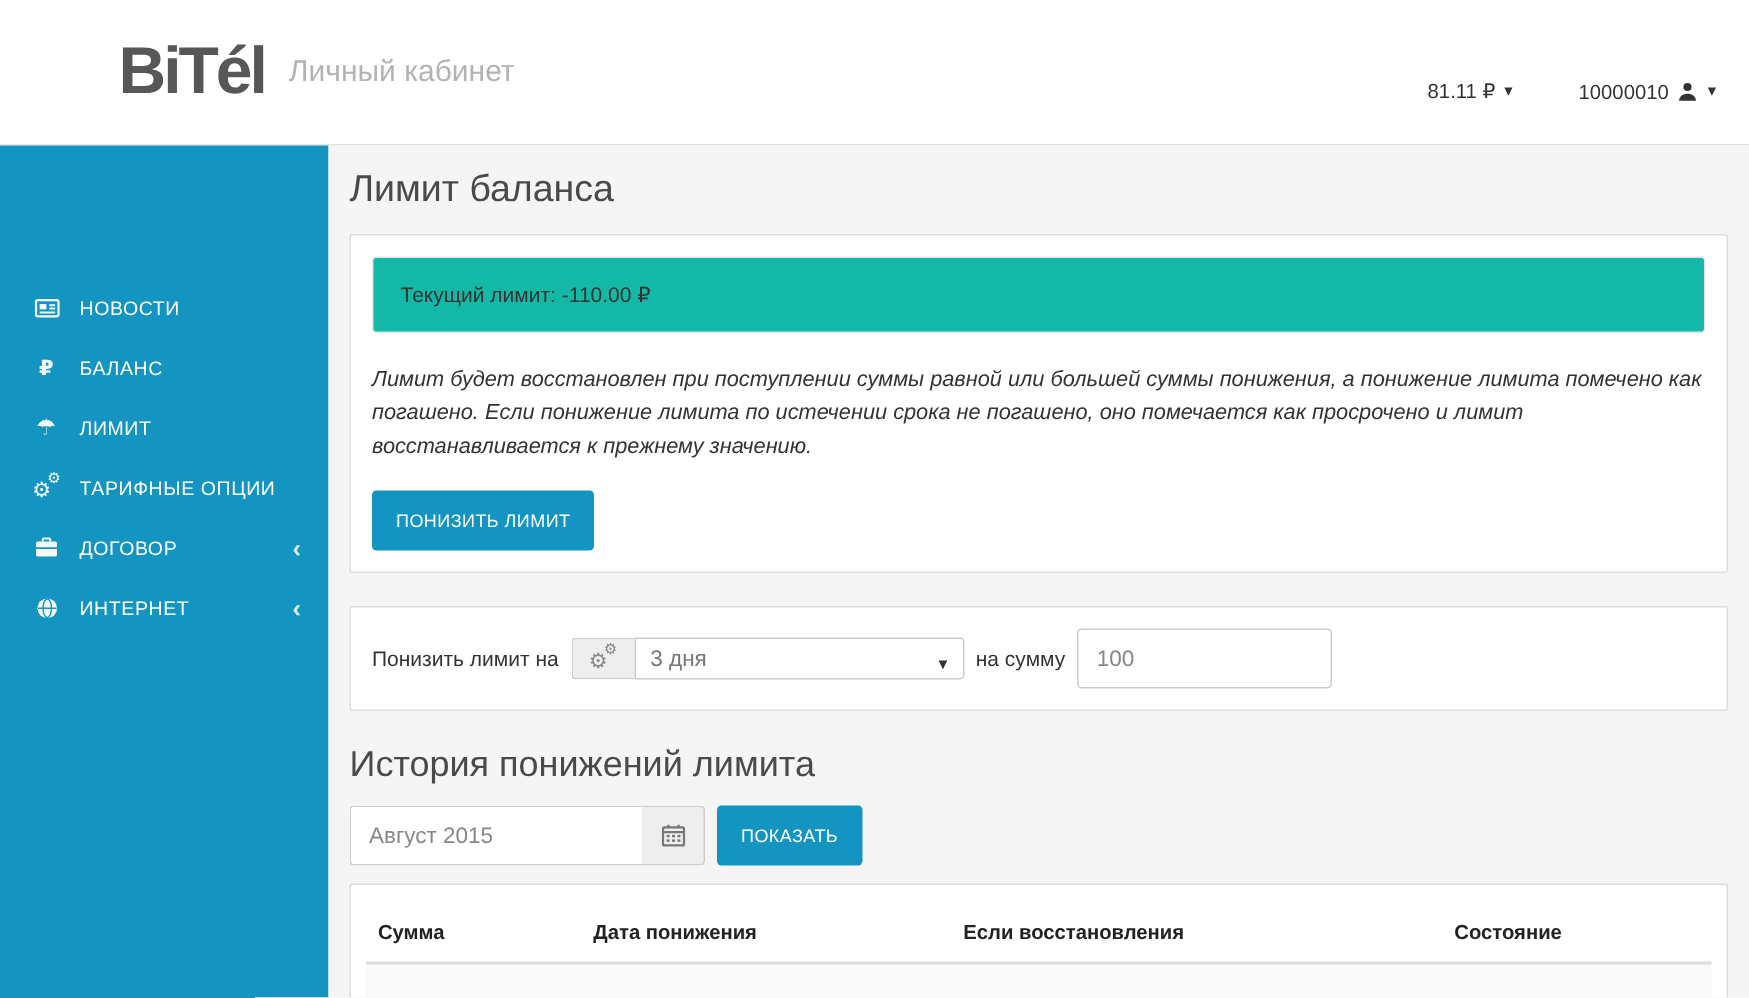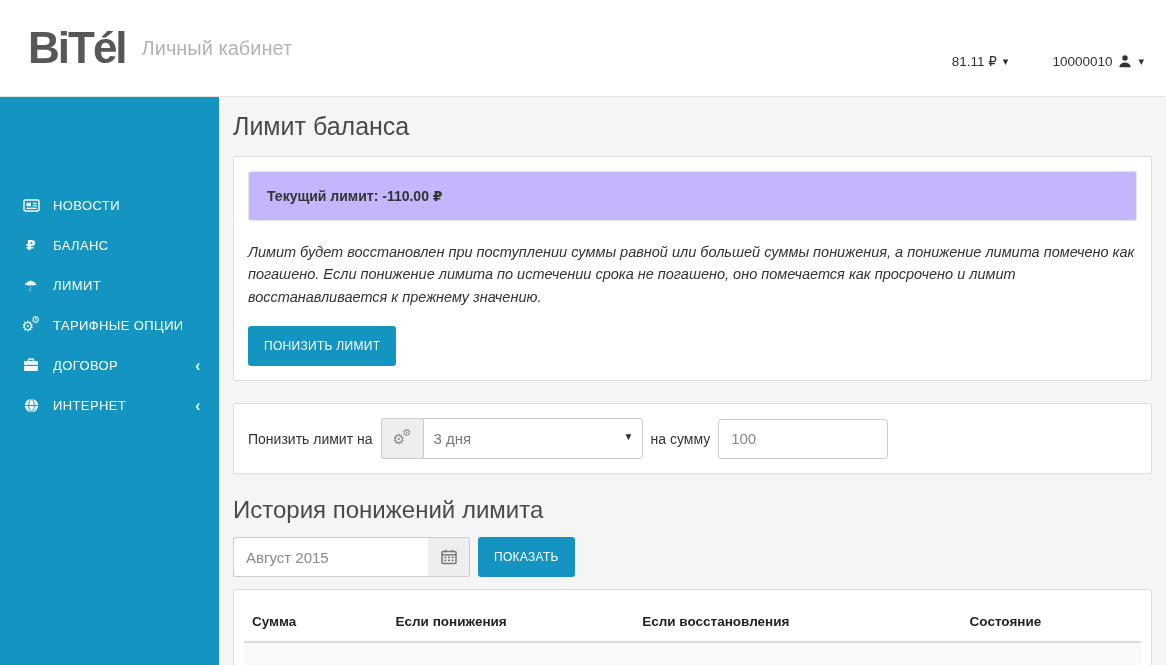--- a/index.html
+++ b/index.html
@@ -7,21 +7,21 @@
   html,body{margin:0;padding:0;}
   body{
     width:1166px;height:665px;overflow:hidden;position:relative;
     font-family:"Liberation Sans","DejaVu Sans",sans-serif;
     background:#fff;color:#333;
   }
   
   .header{
     height:97px;background:#fff;border-bottom:1px solid #e2e2e2;
     display:flex;align-items:center;justify-content:space-between;
-    padding:0 22px 0 28px;
+    padding:0 22px 0 79px;
   }
   .brand{display:flex;align-items:center;}
   .logo{
     font-size:44px;font-weight:800;color:#57575a;letter-spacing:-2px;
     line-height:1;
   }
   .subtitle{font-size:20px;color:#b3b3b3;margin-left:16px;font-weight:400;}
   .header-right{display:flex;align-items:center;gap:44px;margin-top:26px;}
   .hdr-chip{display:flex;align-items:center;gap:6px;font-size:13.5px;color:#333;cursor:pointer;}
   .caret{font-size:11px;color:#333;line-height:1;}
@@ -58,22 +58,22 @@
     font-size:25px;font-weight:300;color:#4a4a4a;margin:0 0 15px 0;line-height:1.2;
   }
   .section-title{
     font-size:24px;font-weight:300;color:#4a4a4a;margin:14px 0 12px 0;line-height:1.2;
   }
   .panel{
     background:#fff;border:1px solid var(--panel-border);border-radius:2px;
     padding:14px;margin-bottom:22px;
   }
   .well{
-    background:#c4b5fd;border:1px solid #e3e3e3;border-radius:3px;
-    padding:16px 18px;margin-bottom:20px;font-size:14px;font-weight:bold;color:#333;
+    background:#14b8a6;border:1px solid #e3e3e3;border-radius:3px;
+    padding:16px 18px;margin-bottom:20px;font-size:14px;font-weight:normal;color:#333;
   }
   .desc{
     font-style:italic;font-size:14.5px;line-height:1.55;color:#333;
     margin:0 0 14px 0;max-width:900px;
   }
   .btn{
     display:inline-flex;align-items:center;justify-content:center;
     background:var(--accent,#1494c0);color:#fff;border:none;border-radius:3px;
     height:40px;padding:0 16px;font-size:12px;letter-spacing:.3px;cursor:pointer;
     font-family:inherit;margin-top:4px;
@@ -84,21 +84,21 @@
   .input-group{display:flex;align-items:stretch;margin:0 8px;}
   .addon{
     width:42px;background:#eee;border:1px solid #ccc;border-right:0;
     border-radius:3px 0 0 3px;display:flex;align-items:center;justify-content:center;
     color:#888;
   }
   .addon-right{border:1px solid #ccc;border-left:0;border-radius:0 3px 3px 0;color:#777;}
   .select-wrap{position:relative;display:inline-block;}
   select.form-control{
     -webkit-appearance:none;appearance:none;background:#fff;
-    width:220px;height:41px;border:1px solid #ccc;border-radius:0 3px 3px 0;
+    width:220px;height:28px;border:1px solid #ccc;border-radius:0 3px 3px 0;
     padding:0 28px 0 10px;font-size:15px;color:#777;font-family:inherit;
   }
   .select-caret{
     position:absolute;right:9px;top:14px;font-size:10px;color:#333;pointer-events:none;line-height:1;
   }
   input.form-control{
     height:40px;border:1px solid #ccc;border-radius:3px;background:#fff;
     padding:0 12px;font-size:15px;color:#888;font-family:inherit;width:170px;
   }
   input.month-input{width:195px;border-radius:3px 0 0 3px;border-right:0;}
@@ -272,21 +272,21 @@
       <table class="history">
         <colgroup>
           <col style="width:16%">
             <col style="width:27.5%">
             <col style="width:36.5%">
             <col style="width:20%">
         </colgroup>
         <thead>
           <tr>
             <th>Сумма</th>
-            <th>Если понижения</th>
+            <th>Дата понижения</th>
             <th>Если восстановления</th>
             <th>Состояние</th>
           </tr>
         </thead>
         <tbody>
           <tr class="stripe">
               <td colspan="4"></td>
             </tr>
 
         </tbody>

